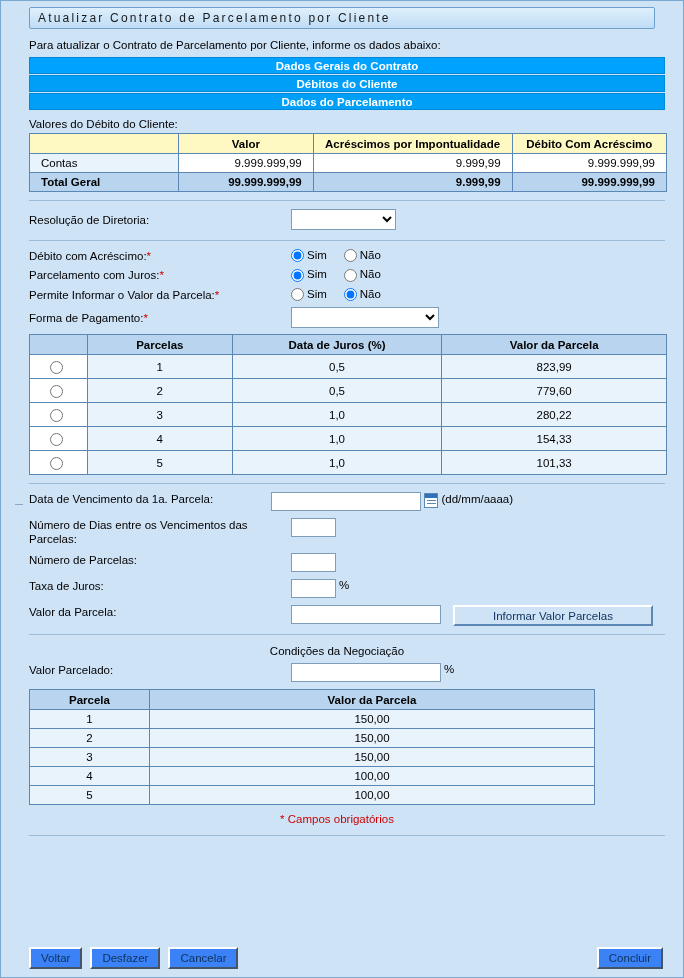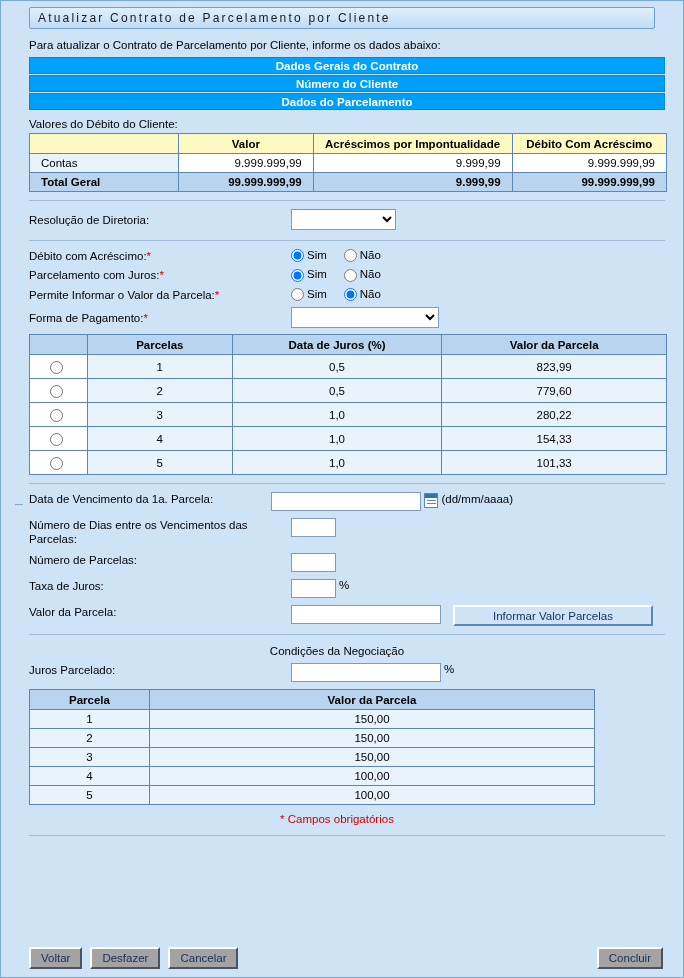--- a/index.html
+++ b/index.html
@@ -175,21 +175,21 @@
   .cal-icon::after {
     content: "";
     position: absolute; left: 2px; top: 6px;
     width: 9px; height: 6px;
     background:
       linear-gradient(#5b87b5 1px, transparent 1px) 0 0/3px 3px;
   }
   .btn {
     font-family: "Liberation Sans", sans-serif;
     font-size: 11.5px;
-    background: #a3a3a3;
+    background: #3b82f6;
     border: 2px outset #9fc0dd;
     border-color: #ffffff #7f9db9 #7f9db9 #ffffff;
     padding: 2px 10px;
     cursor: pointer;
     color: #10315a;
   }
   .btn-informar {
     margin-left: 12px;
     width: 200px;
     height: 21px;
@@ -256,21 +256,21 @@
 
 <div class="page">
 
   <div class="titlebar">
     <span>Atualizar Contrato de Parcelamento por Cliente</span>
   </div>
 
   <div class="intro">Para atualizar o Contrato de Parcelamento por Cliente, informe os dados abaixo:</div>
 
   <div class="bluebar first">Dados Gerais do Contrato</div>
-  <div class="bluebar">Número do Cliente</div>
+  <div class="bluebar">Débitos do Cliente</div>
   <div class="bluebar">Dados do Parcelamento</div>
 
   <div class="section-label">Valores do Débito do Cliente:</div>
   <table class="tbl-valores">
     <tbody>
         <tr>
       <th class="col-empty"></th>
       <th class="col-valor">Valor</th>
       <th class="col-acre">Acréscimos por Impontualidade</th>
       <th class="col-deb">Débito Com Acréscimo</th>
@@ -404,21 +404,21 @@
     <span class="lbl">Valor da Parcela:</span>
     <input type="text" class="in-med" value="" style="">
     <button class="btn btn-informar">Informar Valor Parcelas</button>
   </div>
 
   <hr class="hr">
 
   <div class="cond-title">Condições da Negociação</div>
 
   <div class="field-row">
-    <span class="lbl">Juros Parcelado:</span>
+    <span class="lbl">Valor Parcelado:</span>
     <input type="text" class="in-med" value="" style="">
     <span class="pct">%</span>
   </div>
 
   <table class="tbl-cond">
     <tbody>
         <tr>
       <th class="th-cparcela">Parcela</th>
       <th>Valor da Parcela</th>
     </tr>

